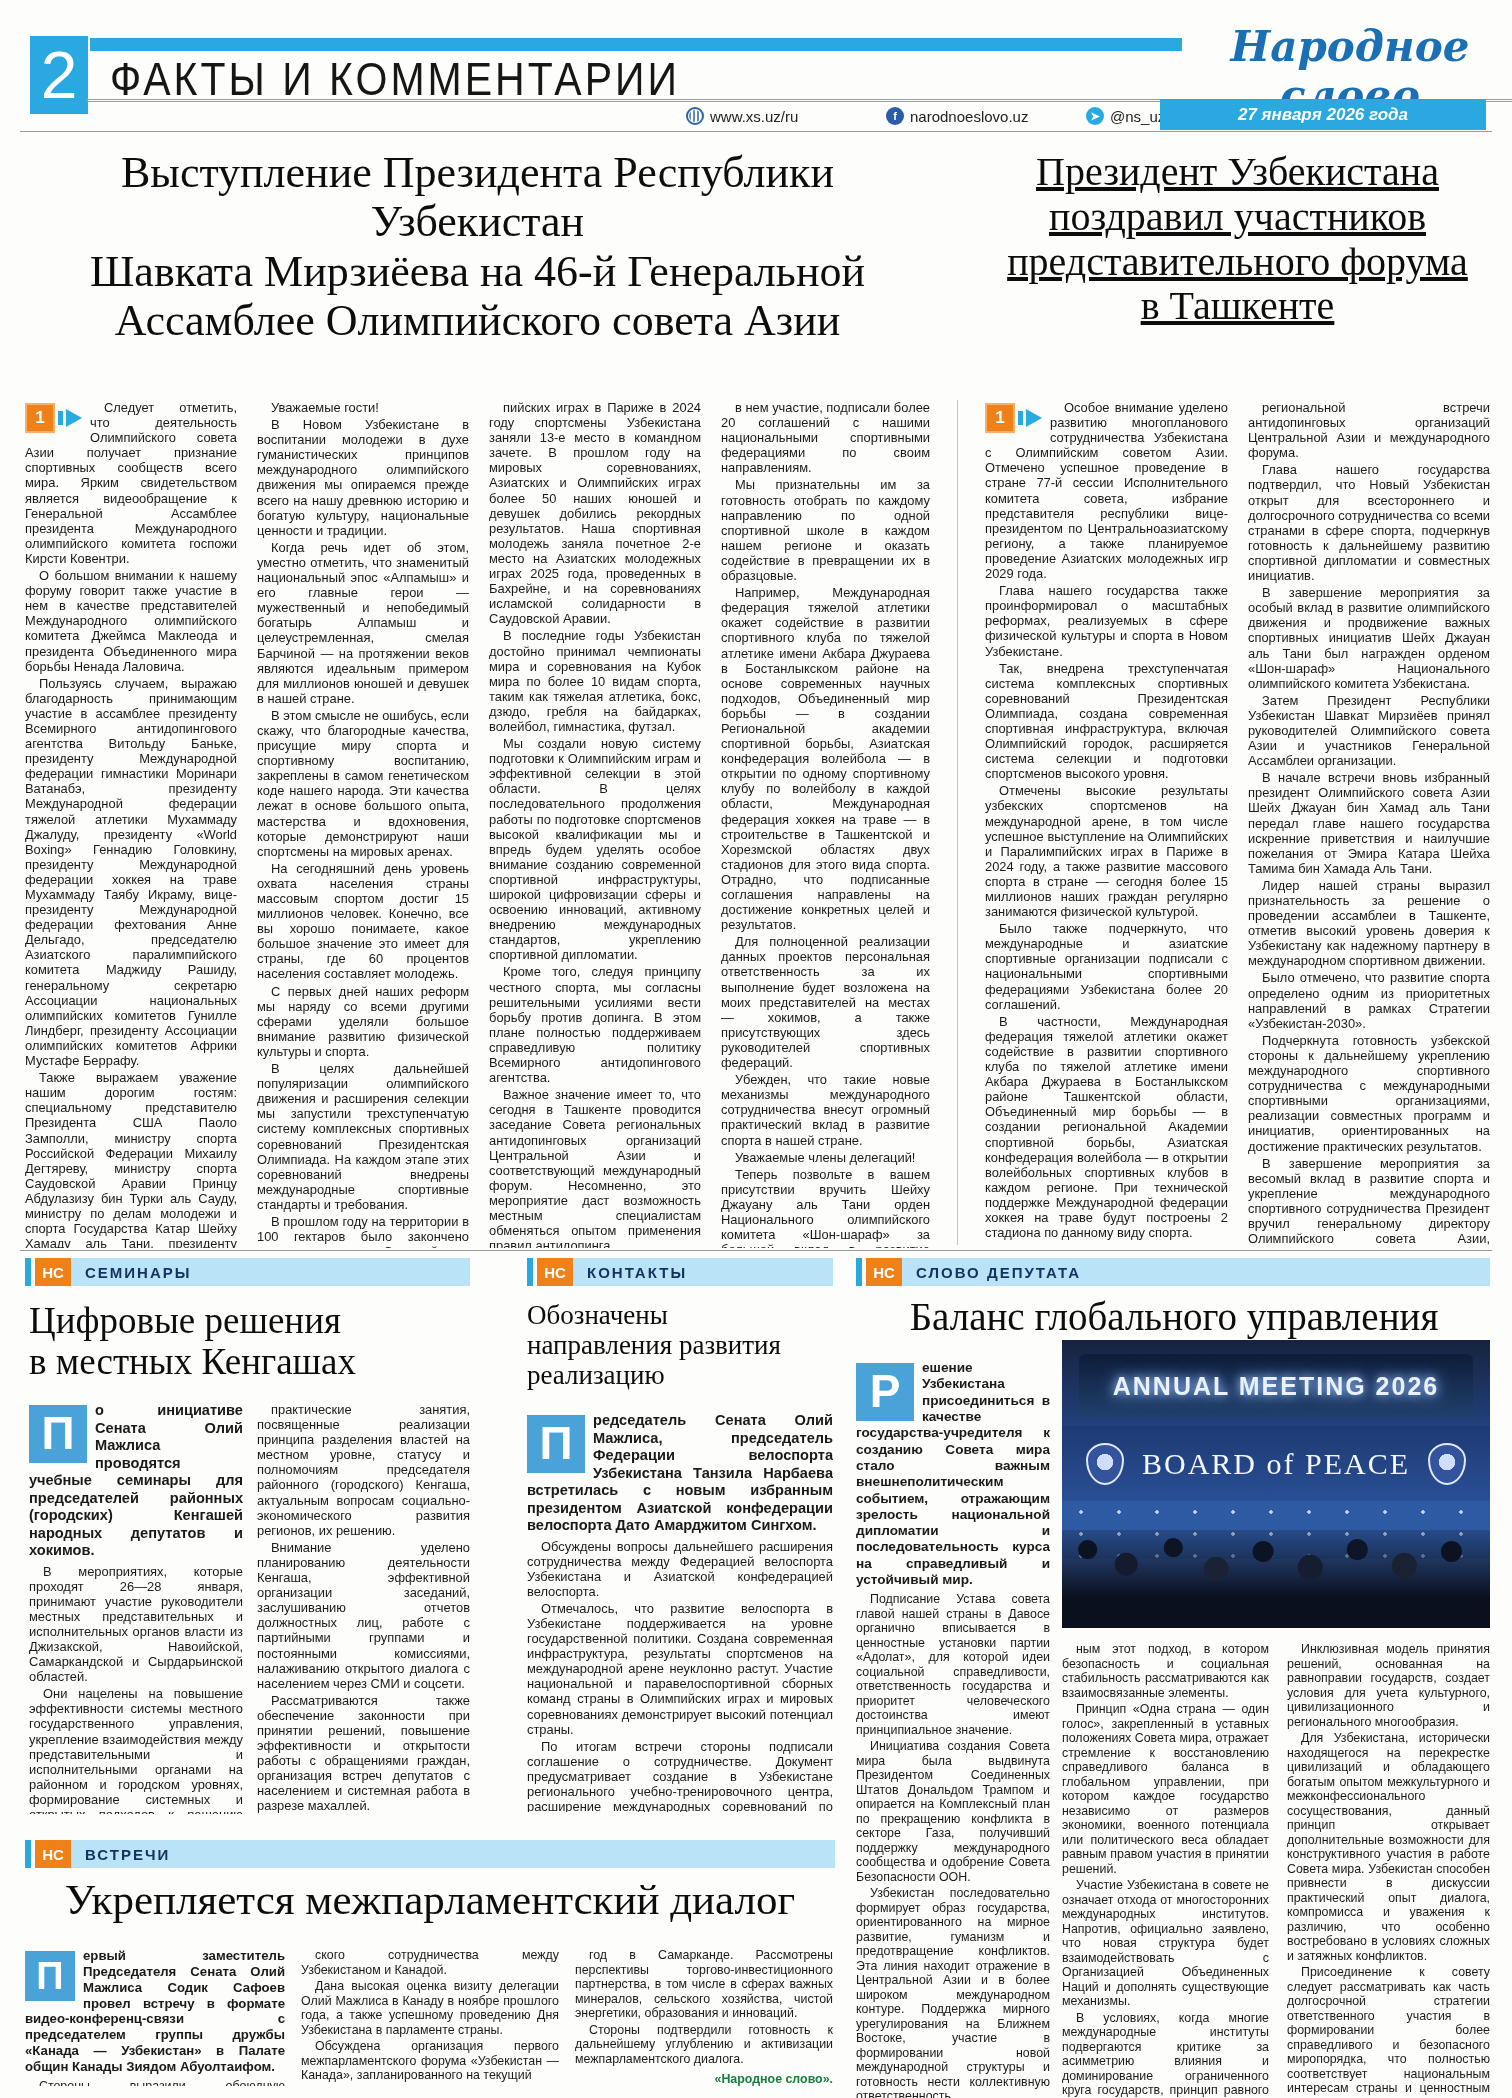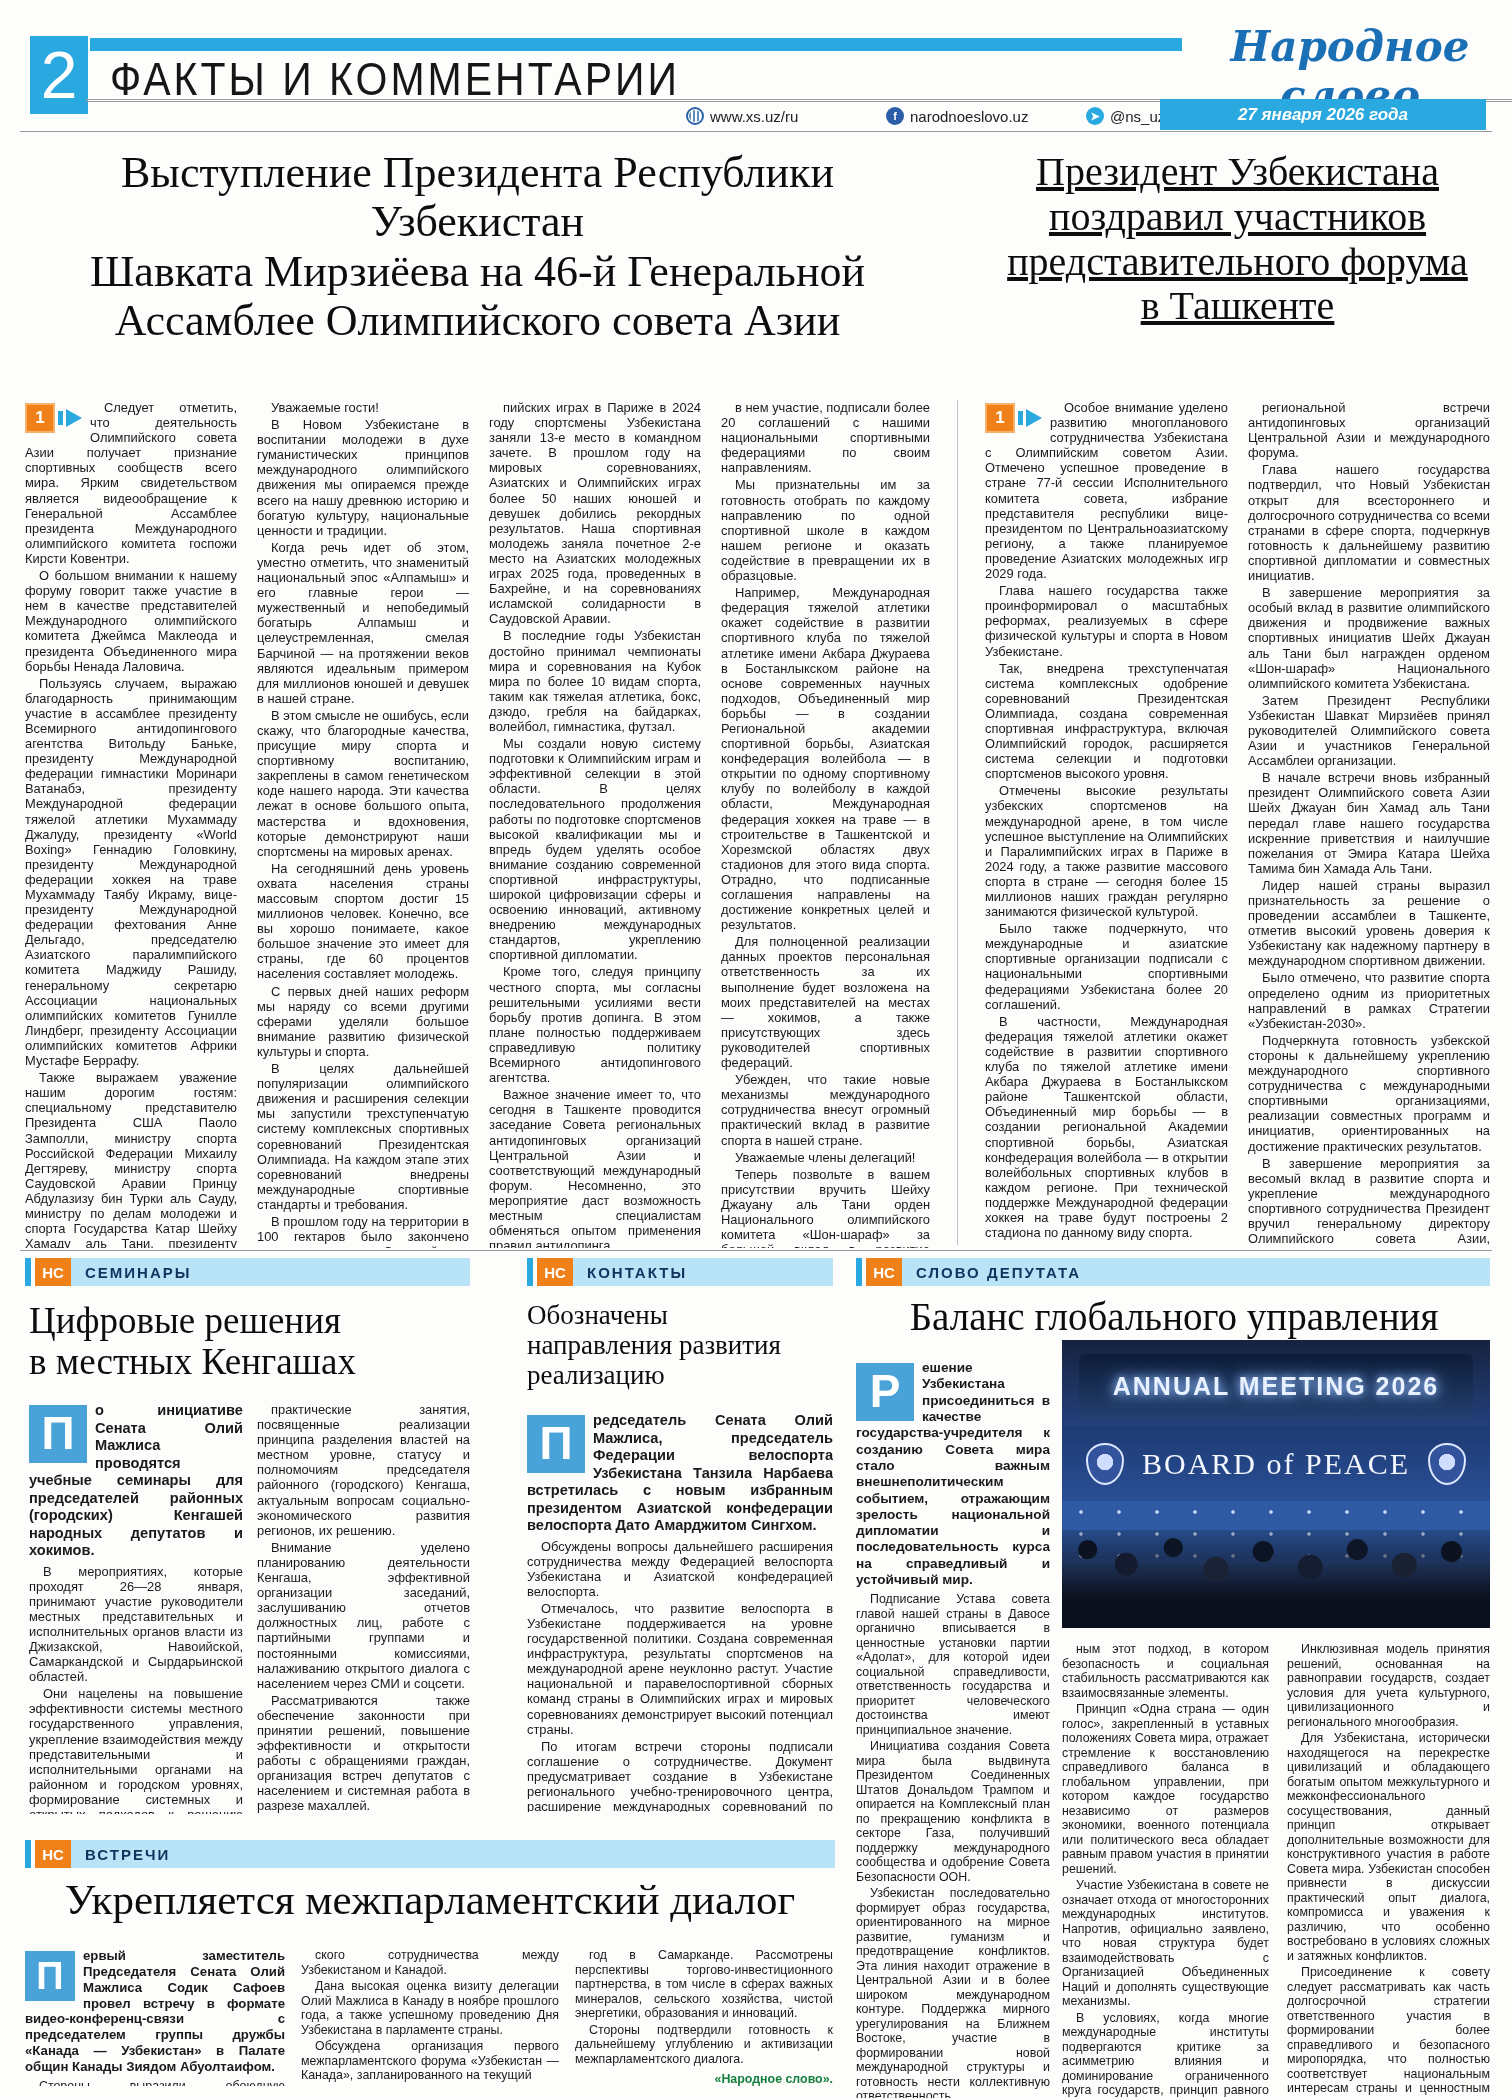--- a/index.html
+++ b/index.html
@@ -143,21 +143,21 @@
   <div class="cols" style="left:985px;top:400px;width:505px;height:845px;gap:20px">
     <div class="col" style="width:243px">
       <span class="cont-badge">
           <span class="cb-num">1</span>
           <span class="cb-bar"></span>
           <span class="cb-arrow"></span>
         </span>
       <div>
           <p class="para">Особое внимание уделено развитию многопланового сотрудничества Узбекистана с Олимпийским советом Азии. Отмечено успешное проведение в стране 77-й сессии Исполнительного комитета совета, избрание представителя республики вице-президентом по Центральноазиатскому региону, а также планируемое проведение Азиатских молодежных игр 2029 года.</p>
           <p class="para">Глава нашего государства также проинформировал о масштабных реформах, реализуемых в сфере физической культуры и спорта в Новом Узбекистане.</p>
-          <p class="para">Так, внедрена трехступенчатая система комплексных одобрение соревнований Президентская Олимпиада, создана современная спортивная инфраструктура, включая Олимпийский городок, расширяется система селекции и подготовки спортсменов высокого уровня.</p>
+          <p class="para">Так, внедрена трехступенчатая система комплексных спортивных соревнований Президентская Олимпиада, создана современная спортивная инфраструктура, включая Олимпийский городок, расширяется система селекции и подготовки спортсменов высокого уровня.</p>
           <p class="para">Отмечены высокие результаты узбекских спортсменов на международной арене, в том числе успешное выступление на Олимпийских и Паралимпийских играх в Париже в 2024 году, а также развитие массового спорта в стране — сегодня более 15 миллионов наших граждан регулярно занимаются физической культурой.</p>
           <p class="para">Было также подчеркнуто, что международные и азиатские спортивные организации подписали с национальными спортивными федерациями Узбекистана более 20 соглашений.</p>
           <p class="para">В частности, Международная федерация тяжелой атлетики окажет содействие в развитии спортивного клуба по тяжелой атлетике имени Акбара Джураева в Бостанлыкском районе Ташкентской области, Объединенный мир борьбы — в создании региональной Академии спортивной борьбы, Азиатская конфедерация волейбола — в открытии волейбольных спортивных клубов в каждом регионе. При технической поддержке Международной федерации хоккея на траве будут построены 2 стадиона по данному виду спорта.</p>
           <p class="para">Подтверждена приверженность Узбекистана принципам честного спорта и последовательной борьбы с допингом. В данном контексте подчеркнута значимость проведения в Ташкенте</p>
         </div>
     </div>
     <div class="col" style="width:242px">
       <div>
           <p class="para">региональной встречи антидопинговых организаций Центральной Азии и международного форума.</p>
           <p class="para">Глава нашего государства подтвердил, что Новый Узбекистан открыт для всестороннего и долгосрочного сотрудничества со всеми странами в сфере спорта, подчеркнув готовность к дальнейшему развитию спортивной дипломатии и совместных инициатив.</p>

